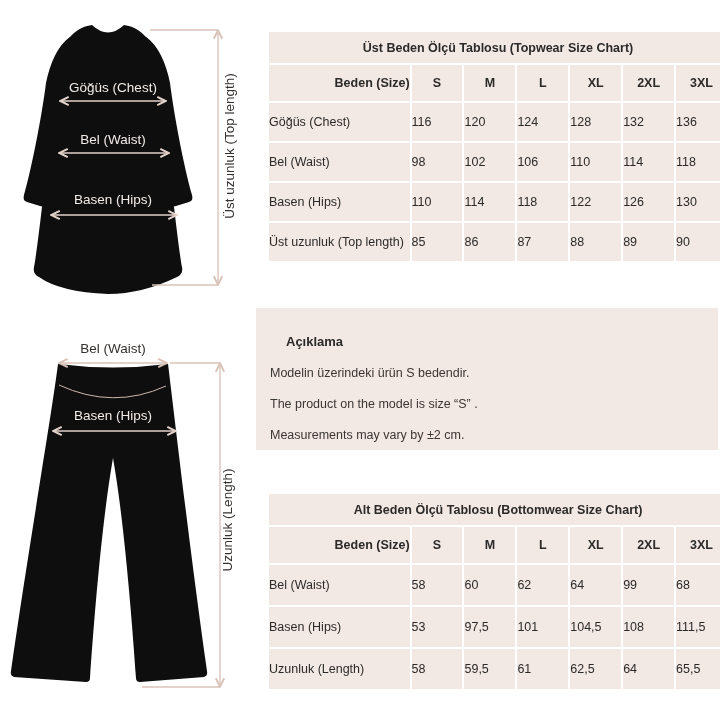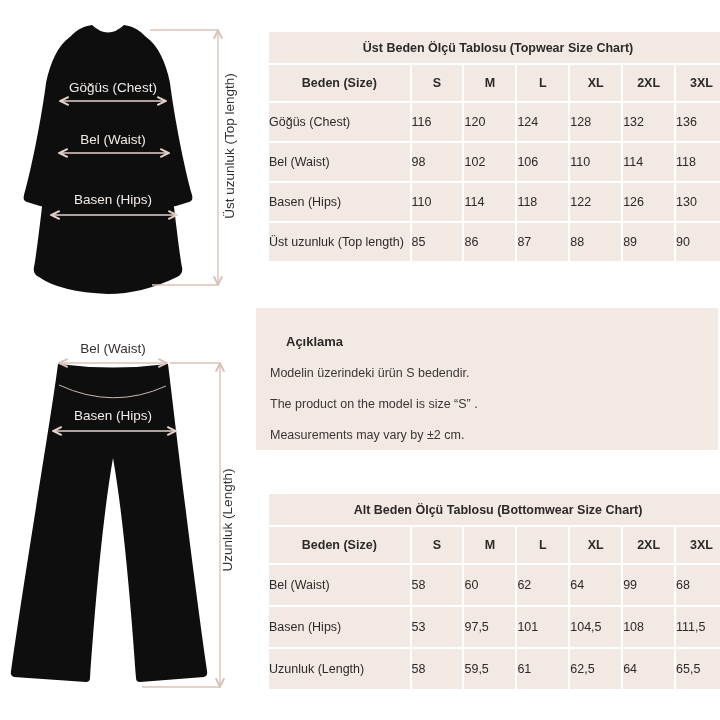--- a/index.html
+++ b/index.html
@@ -14,21 +14,21 @@
 
   .panel-table{position:absolute;left:256px;width:462px;border-collapse:collapse;table-layout:fixed;margin-left:11px;}
   #topwear-table{top:30px;}
   #bottomwear-table{top:492px;}
   .panel-table td,.panel-table th{
     background:#f3e9e4;border:2px solid #ffffff;font-size:12.5px;
     padding:0;color:#2b2a29;vertical-align:middle;
   }
   .panel-table col.label-col{width:31%;}
   .title-cell{font-weight:bold;text-align:center;height:31px;}
-  .hdr-label{font-weight:bold;text-align:center;padding-left:13px;height:36px;}
+  .hdr-label{font-weight:bold;text-align:right;padding-left:13px;height:36px;}
   .hdr-size{font-weight:bold;text-align:center;height:36px;}
   .row-label{text-align:left;padding-left:13px;height:38px;font-weight:normal;}
   .val{text-align:left;height:38px;}
   #bottomwear-table .row-label,#bottomwear-table .val{height:40px;}
 
   #notes-box{
     position:absolute;left:256px;top:308px;width:462px;height:142px;
     background:#f3e9e4;box-sizing:border-box;padding:10px 10px 0 14px;
   }
   #notes-box h3{margin:16px;font-size:13px;font-weight:bold;color:#2b2a29;}

